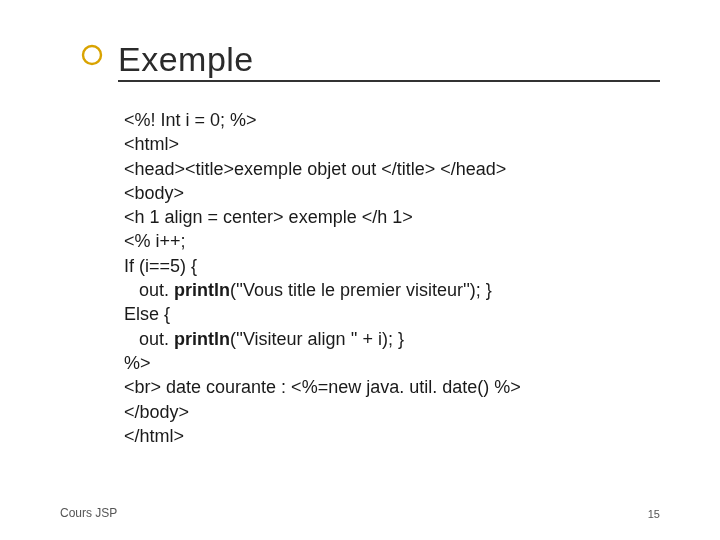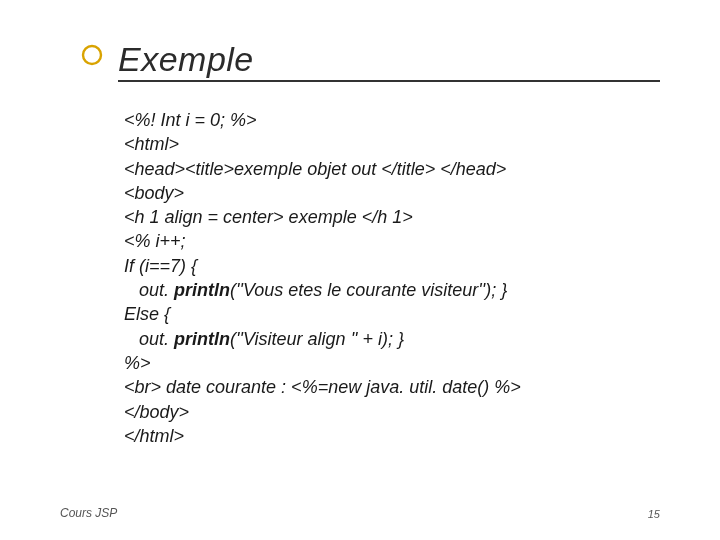--- a/index.html
+++ b/index.html
@@ -9,21 +9,20 @@
     background: #fff;
     font-family: Verdana, Geneva, sans-serif;
     position: relative;
     overflow: hidden;
   }
   .slide {
     width: 100%;
     height: 100%;
     padding: 40px 60px 30px 80px;
     position: relative;
-    font-style: italic;
   }
   .title-row {
     display: flex;
     align-items: baseline;
     gap: 14px;
     margin-bottom: 6px;
   }
   .bullet-icon {
     flex-shrink: 0;
     position: relative;
@@ -83,22 +82,22 @@
       <div class="underline"></div>
     </div>
   </div>
 
   <div class="content"><span>&lt;%! Int i = 0; %&gt;</span>
 <span>&lt;html&gt;</span>
 <span>&lt;head&gt;&lt;title&gt;exemple objet out &lt;/title&gt; &lt;/head&gt;</span>
 <span>&lt;body&gt;</span>
 <span>&lt;h 1 align = center&gt; exemple &lt;/h 1&gt;</span>
 <span>&lt;% i++;</span>
-<span>If (i==7) {</span>
-<span>   out. </span><span class="bold">println</span><span>(''Vous etes le courante visiteur''); }</span>
+<span>If (i==5) {</span>
+<span>   out. </span><span class="bold">println</span><span>(''Vous title le premier visiteur''); }</span>
 <span>Else {</span>
 <span>   out. </span><span class="bold">println</span><span>(''Visiteur align '' + i); }</span>
 <span>%&gt;</span>
 <span>&lt;br&gt; date courante : &lt;%=new java. util. date() %&gt;</span>
 <span>&lt;/body&gt;</span>
 <span>&lt;/html&gt;</span></div>
 
   <div class="footer-left">Cours JSP</div>
   <div class="footer-right">15</div>
 </div>

